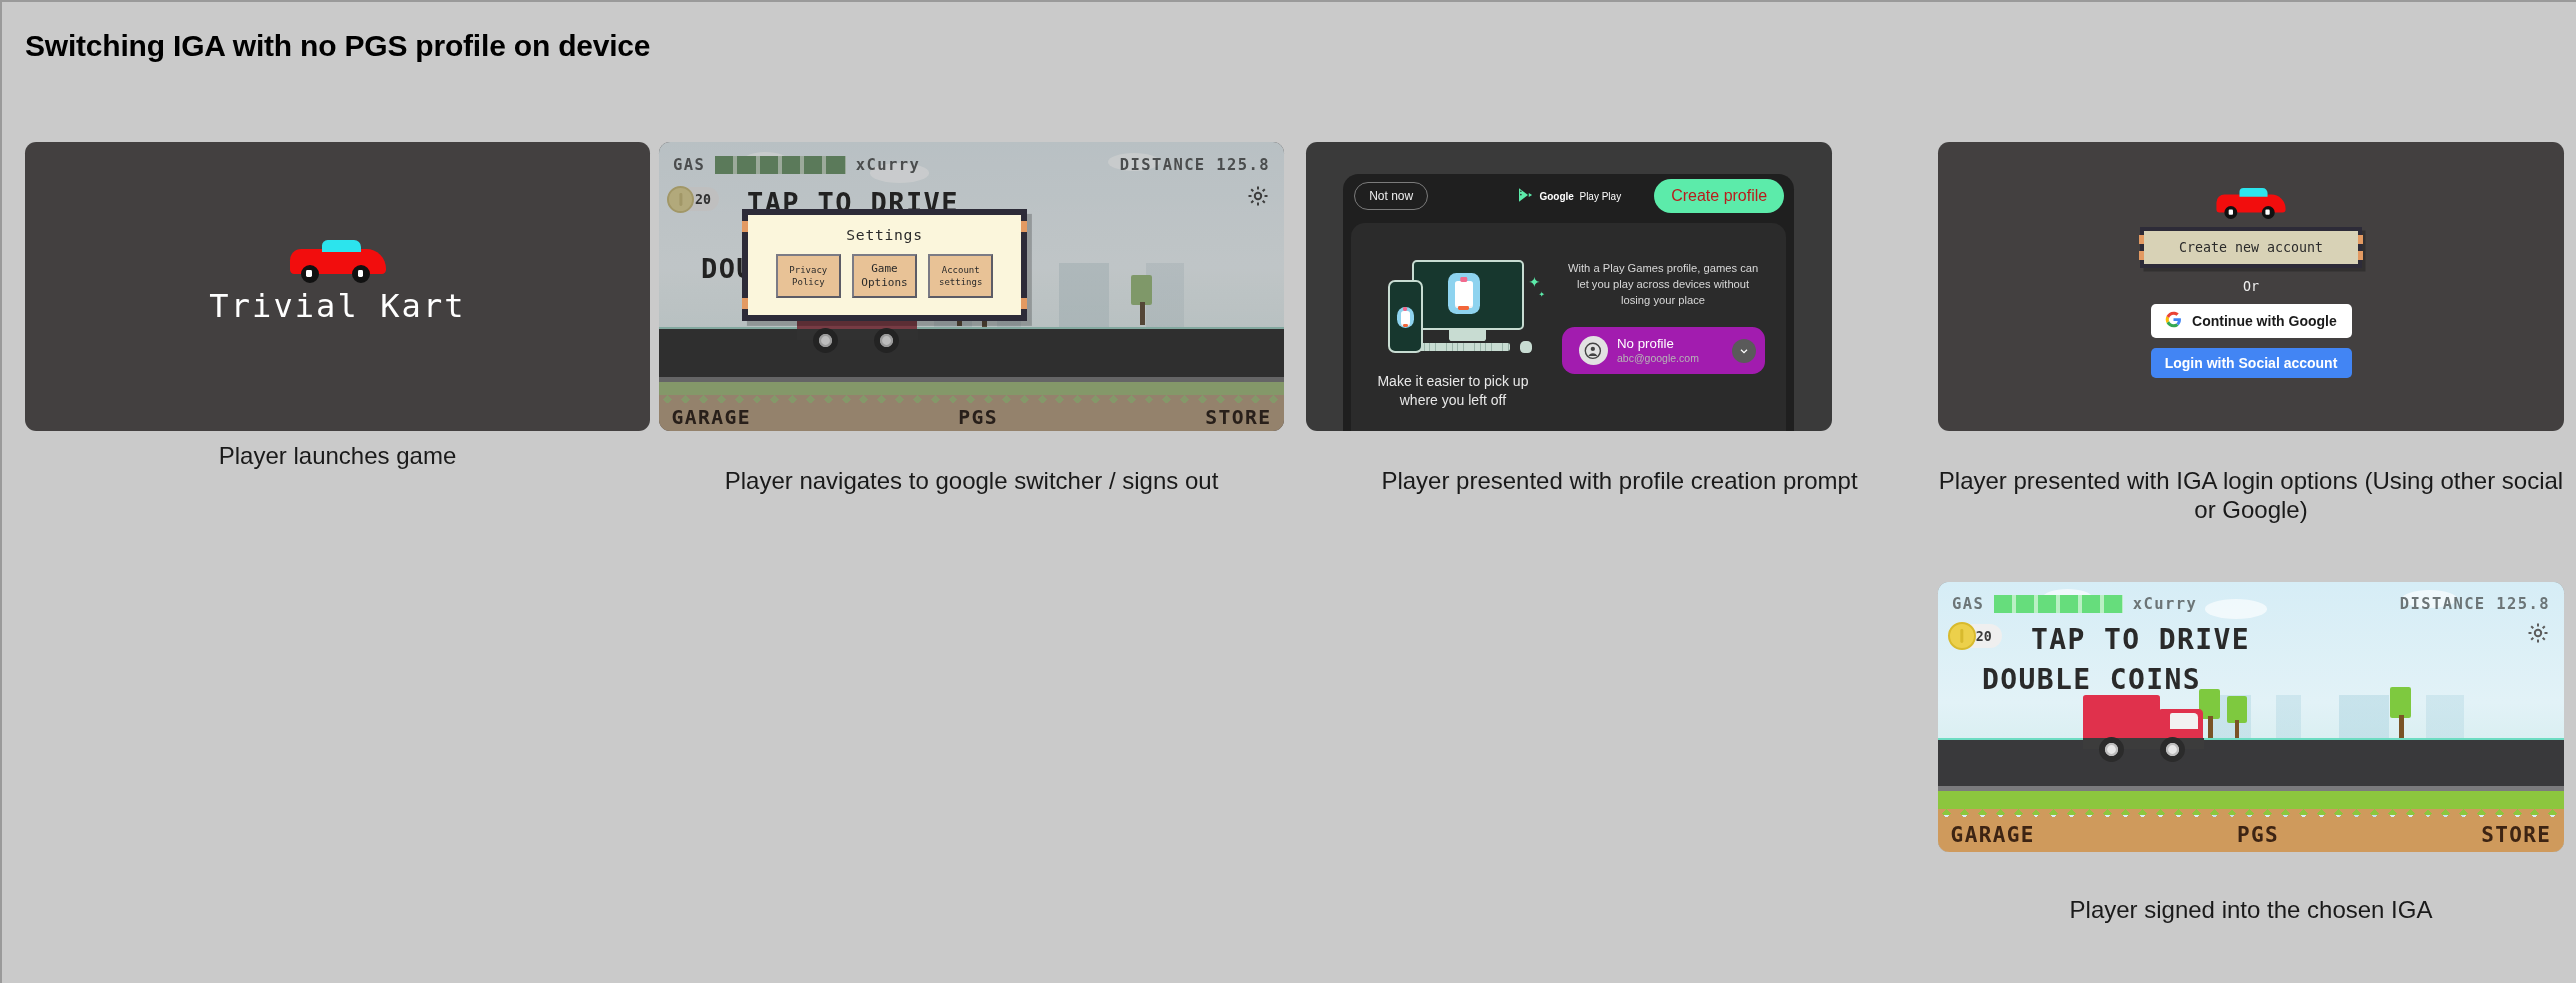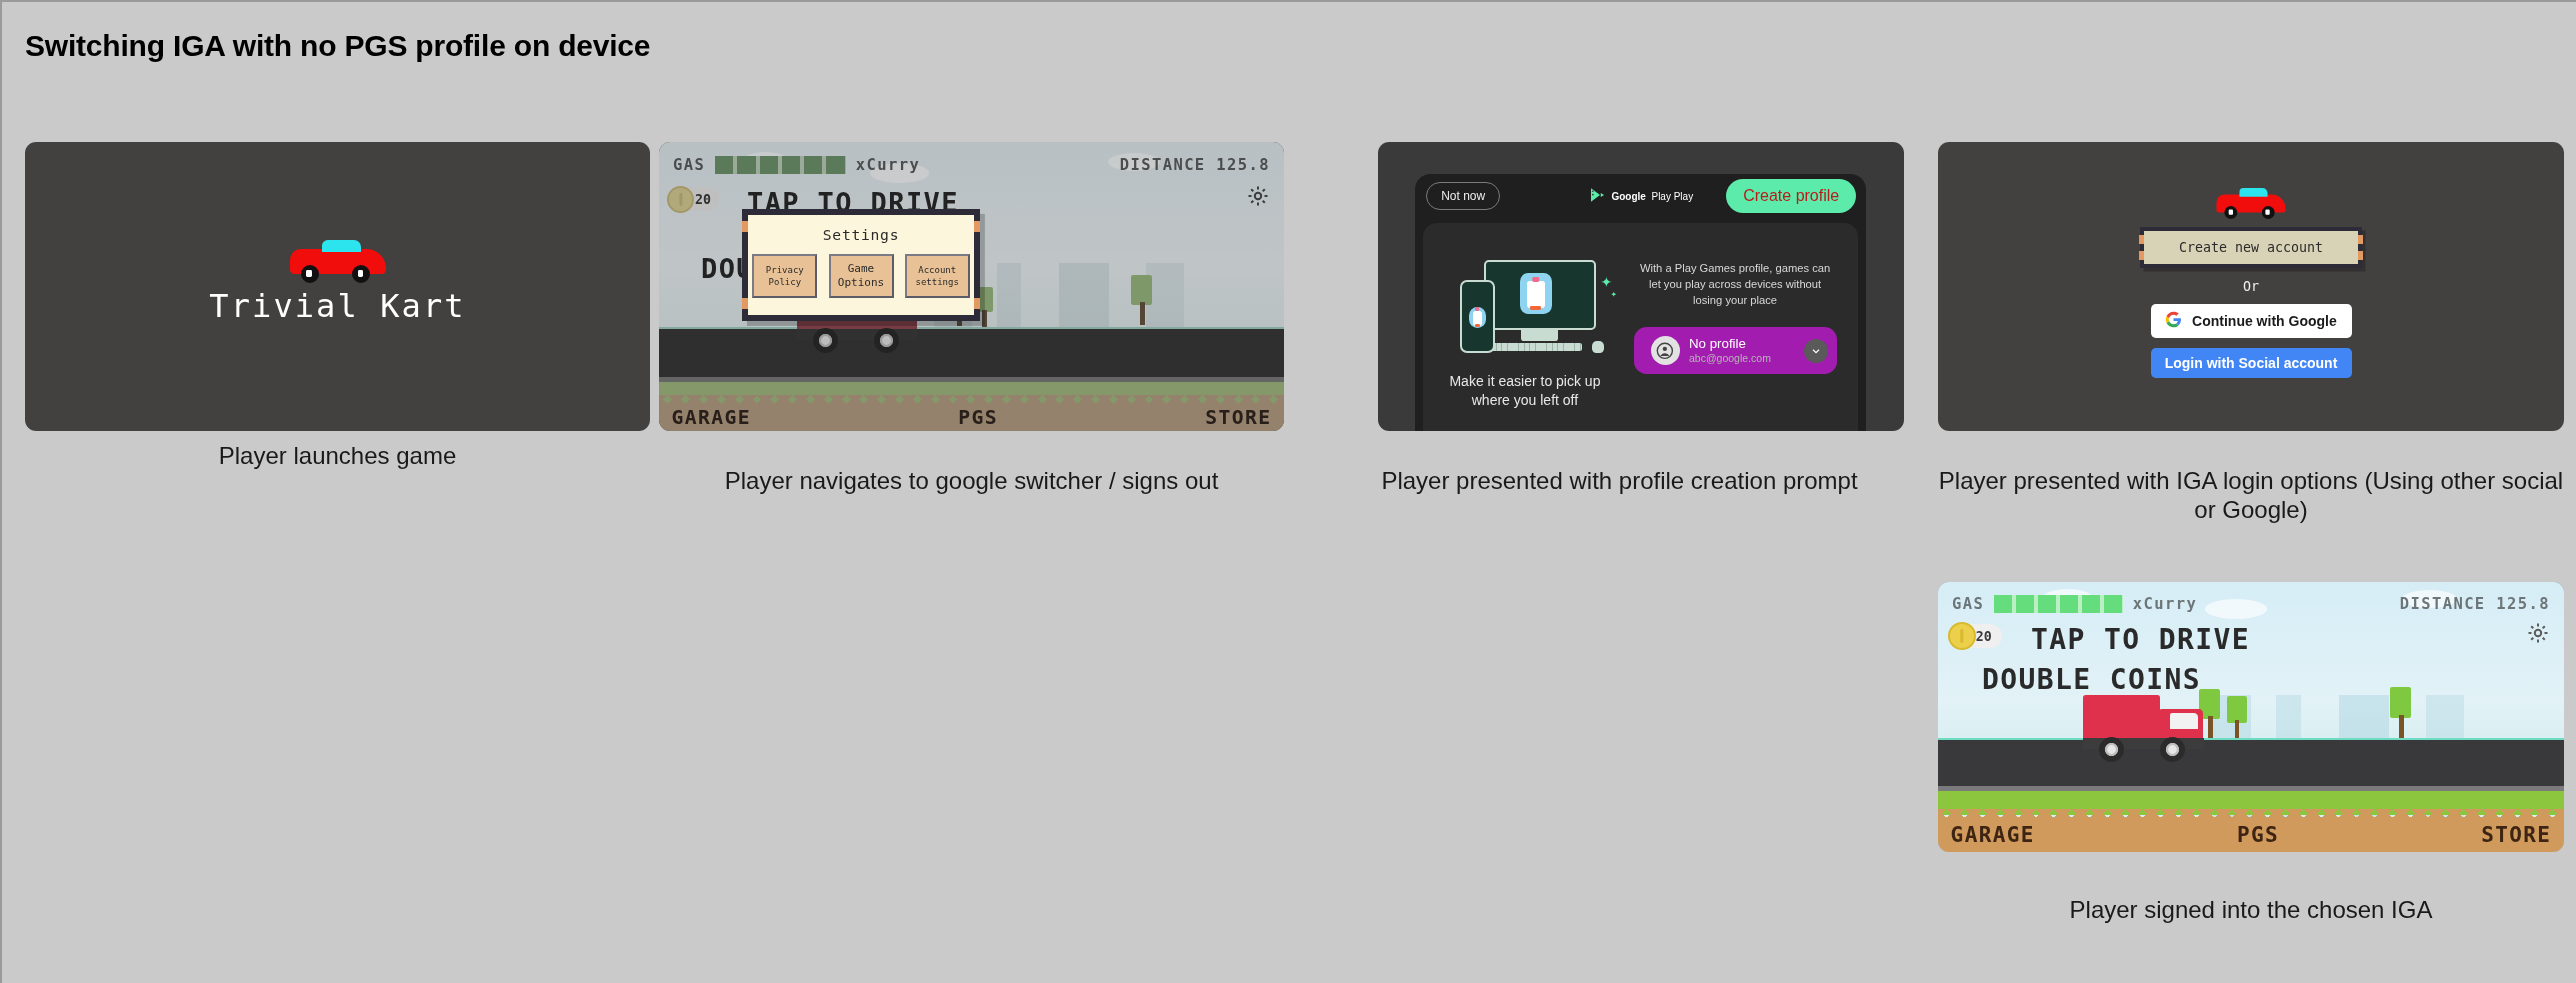--- a/index.html
+++ b/index.html
@@ -183,21 +183,21 @@
     border: 2.8px solid #7b7b85;
     border-right-color: #5c5c66; border-bottom-color: #5c5c66;
     color: #2a2a2a;
     font-family: "DejaVu Sans Mono", monospace;
     display: flex; flex-direction: column;
     align-items: center; justify-content: center;
     text-align: center; line-height: 1.35;
   }
 
   
-  #panel-pgs { left: 1376px; top: 140px; width: 526px; height: 289px; background: #3a3a3a; }
+  #panel-pgs { left: 1304px; top: 140px; width: 526px; height: 289px; background: #3a3a3a; }
   .pgs-card {
     position: absolute; left: 37px; top: 32px; right: 38px; bottom: -9.8px;
     background: #1f1f1f; border-radius: 15.5px 15.5px 0 0;
   }
   .pgs-header {
     position: absolute; left: 0; right: 0; top: 0; height: 44px;
     display: flex; align-items: center; justify-content: center;
   }
   .not-now-btn {
     position: absolute; left: 11.2px;
@@ -386,21 +386,21 @@
       </svg>
     </span>
 
     <div class="navbar" style="height:28px; padding:0 12.6px; font-size:19.7px;">
       <span>GARAGE</span>
       <span>PGS</span>
       <span>STORE</span>
     </div>
   </div>
 
-  <div class="dialog" style="left:83px; top:67px; width:238px; height:112px;">
+  <div class="dialog" style="left:83px; top:67px; width:285px; height:112px;">
     <div class="nub" style="left:-6.3px; top:5.6px;"></div>
     <div class="nub" style="right:-6.3px; top:5.6px;"></div>
     <div class="nub" style="left:-6.3px; bottom:5.6px;"></div>
     <div class="nub" style="right:-6.3px; bottom:5.6px;"></div>
     <div class="dialog-title" style="margin-top:11.2px; font-size:14.7px;">Settings</div>
     <div class="dialog-buttons" style="margin-top:11.2px; gap:11.2px;">
       <div class="pix-btn" style="width:65px; height:44px; font-size:9px;">
         <span>Privacy</span>
         <span>Policy</span>
       </div>

